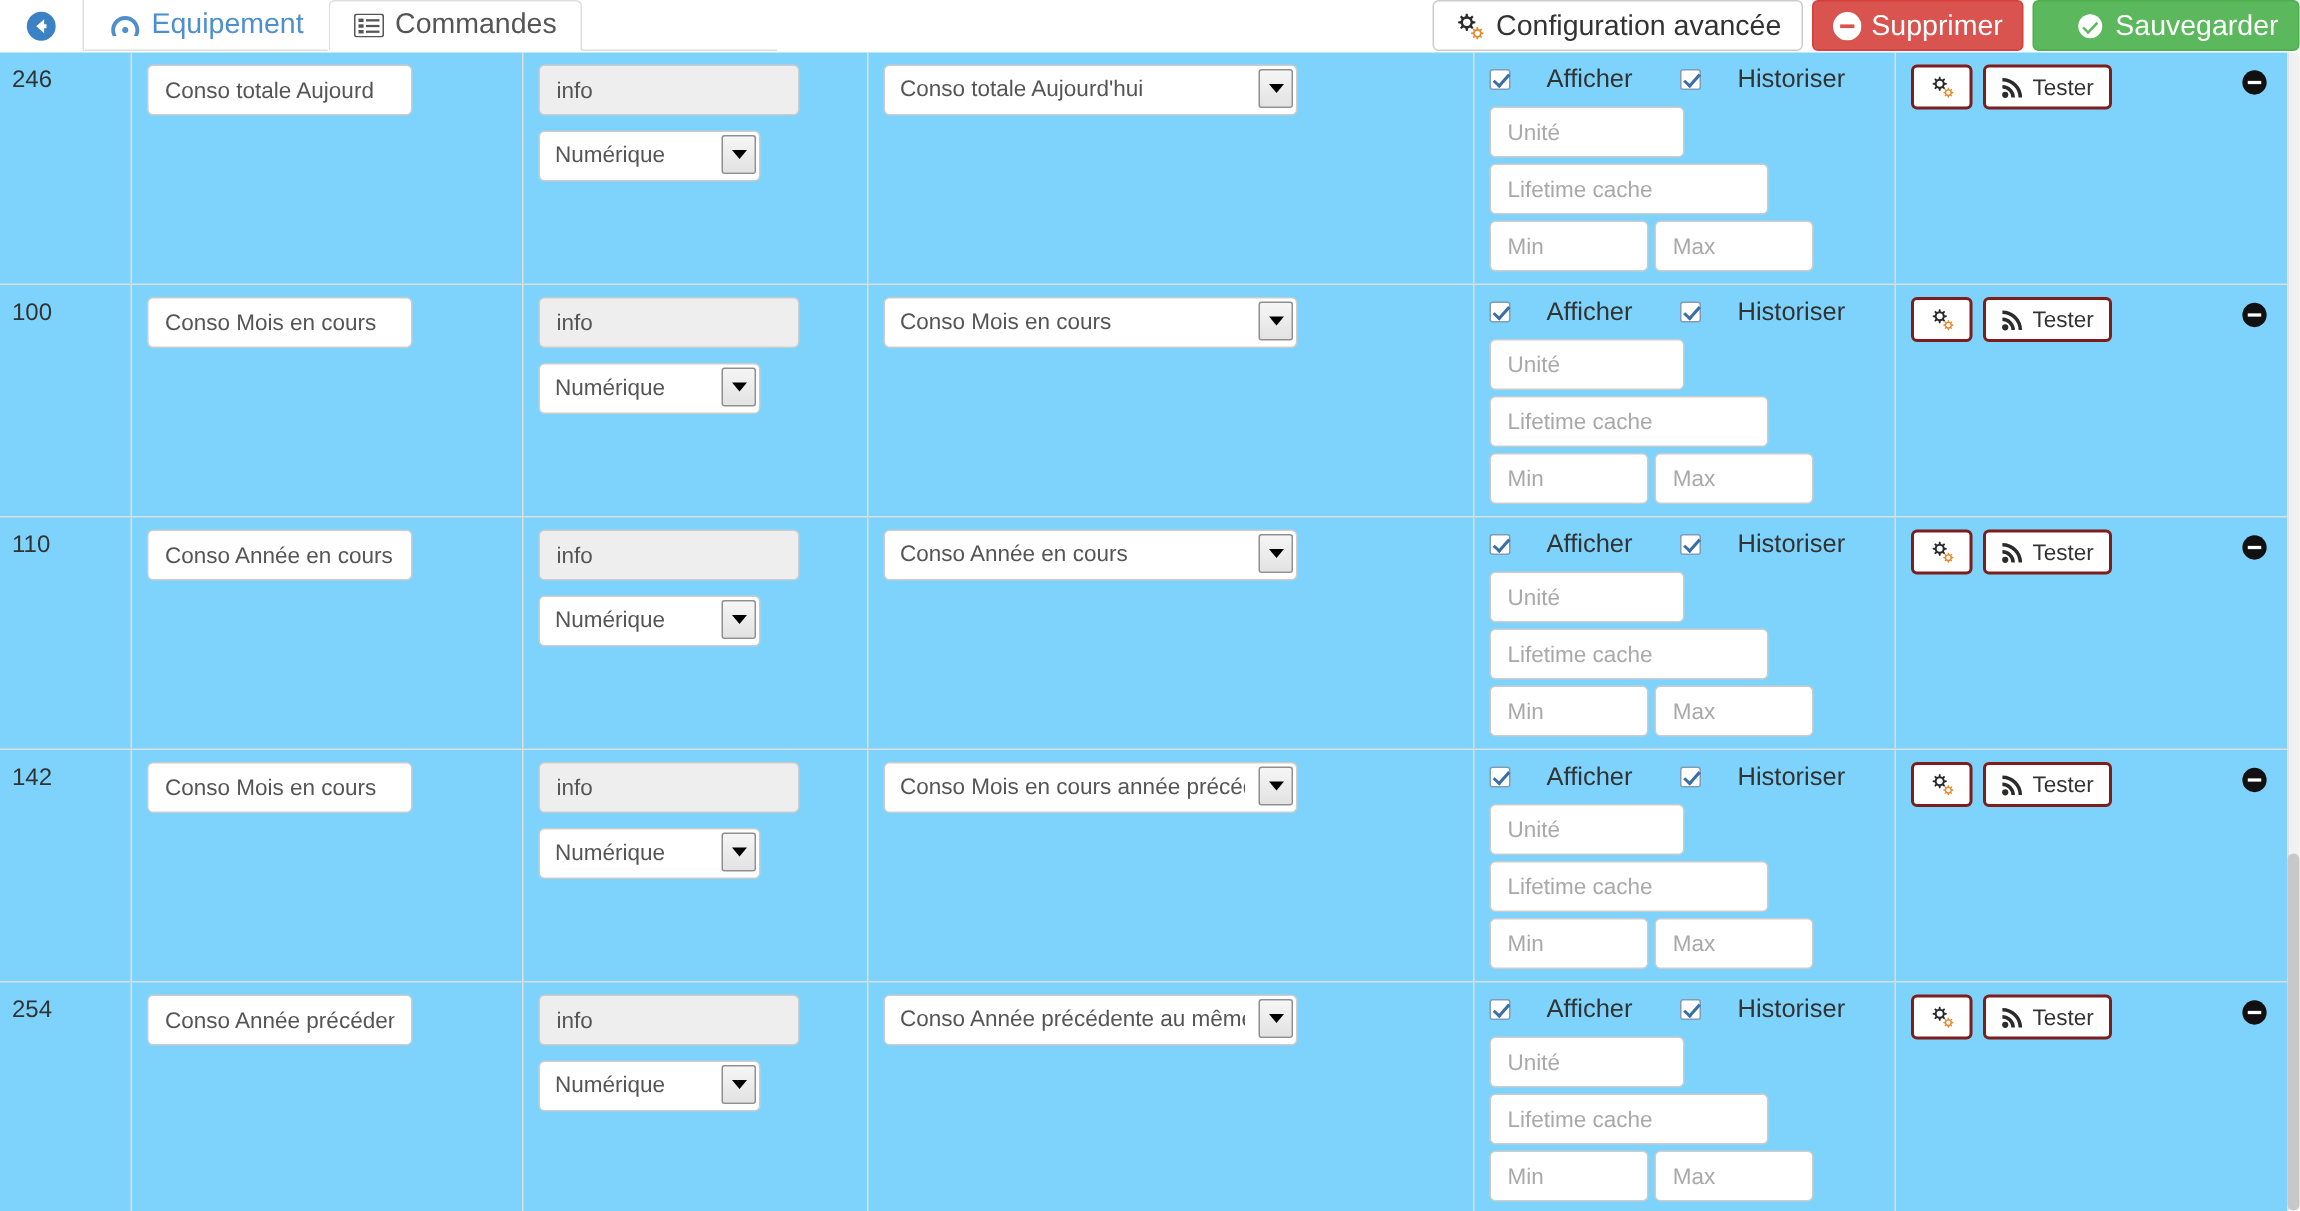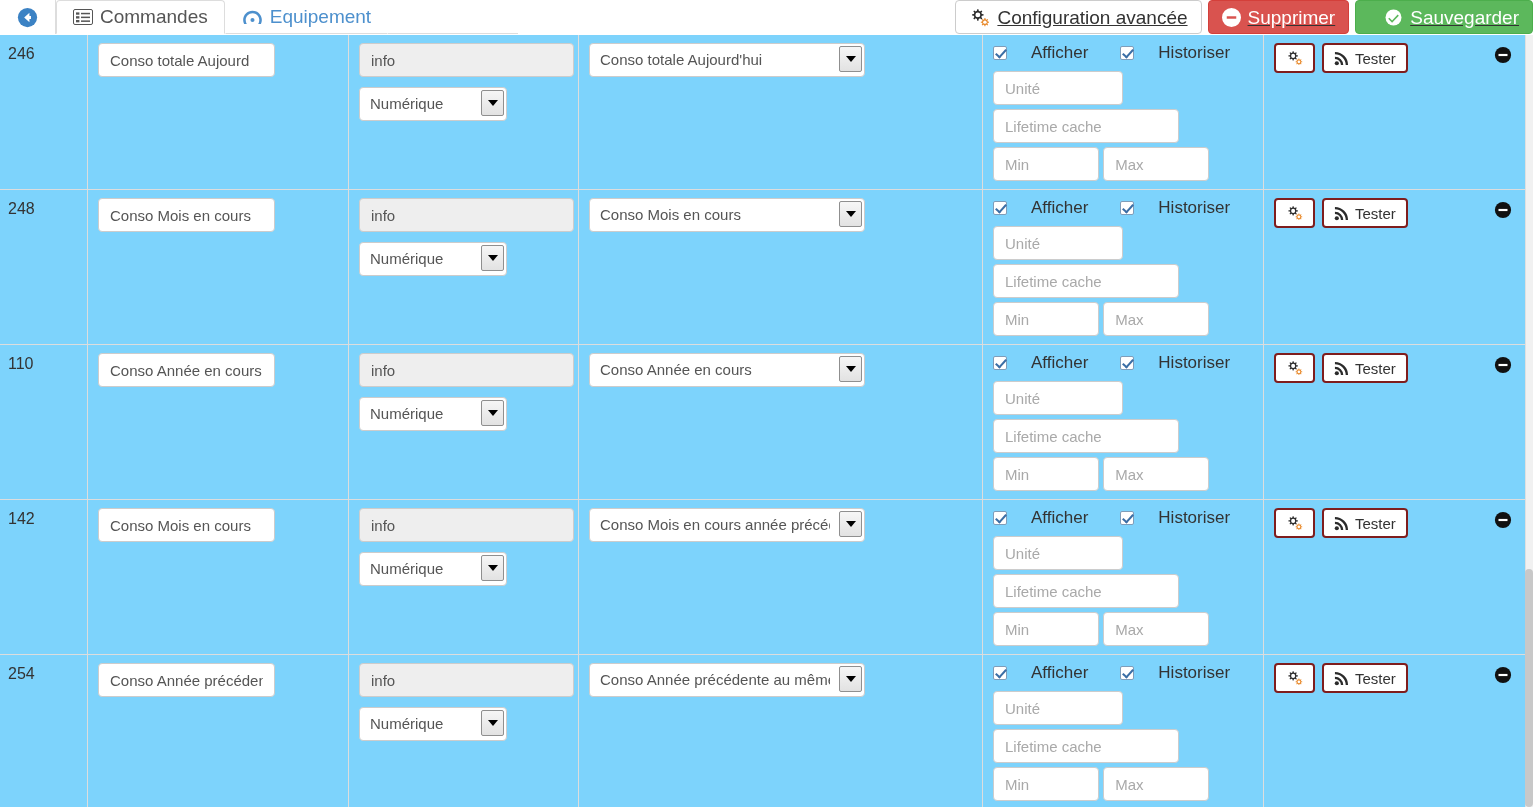--- a/index.html
+++ b/index.html
@@ -59,21 +59,20 @@
     border-bottom: 1px solid #dddddd;
   }
   .tab-icon { display: inline-flex; align-items: center; }
 
   .topactions {
     position: absolute;
     right: 0; top: 0;
     display: flex;
     align-items: flex-start;
     gap: 6px;
-    text-decoration: underline;
   }
   .btn {
     height: 34px;
     display: inline-flex;
     align-items: center;
     gap: 7px;
     padding: 0 13px;
     font-size: 19px;
     border-radius: 4px;
     border: 1px solid transparent;
@@ -121,21 +120,21 @@
     background: #ffffff;
     border: 1px solid #cccccc;
     border-radius: 4px;
     outline: none;
     font-family: "Liberation Sans", sans-serif;
   }
   .inp::placeholder { color: #a9a9a9; }
   .inp[readonly] { background: #eeeeee; }
 
   .in-name { width: 177px; }
-  .in-type { width: 215px; margin-bottom: 10px; }
+  .in-type { width: 174px; margin-bottom: 10px; }
   .in-unit { width: 130px; display: block; margin-bottom: 4px; }
   .in-cache { width: 186px; display: block; margin-bottom: 4px; }
   .in-minmax { width: 106px; }
 
   
   .sel-wrap { position: relative; display: inline-block; }
   select.sel {
     -webkit-appearance: none;
     appearance: none;
     height: 34px;
@@ -246,51 +245,51 @@
 <div class="topbar">
 
   <div class="tabs">
     <div class="backbtn">
       <span>
         <svg width="21" height="21" viewBox="0 0 24 24">
           <circle cx="12" cy="12" r="11" fill="#3b82c4"></circle>
           <path d="M14.2 6.6 L8.2 12 L14.2 17.4 L14.2 13.6 L16 13.6 L16 10.4 L14.2 10.4 Z" fill="#ffffff"></path>
         </svg>
       </span>
+    </div>
+
+    <div class="tab" id="tab0">
+      <span class="tab-icon">
+        <svg width="21" height="17" viewBox="0 0 24 20">
+          <path d="M12 2C5.9 2 1 6.9 1 13c0 1.7.4 3.3 1.1 4.7h3.2C4.5 16.4 4 14.8 4 13c0-4.4 3.6-8 8-8s8 3.6 8 8c0 1.8-.5 3.4-1.3 4.7h3.2c.7-1.4 1.1-3 1.1-4.7 0-6.1-4.9-11-11-11z" fill="#4d90cd"></path>
+          <circle cx="12" cy="13" r="2.4" fill="#4d90cd"></circle>
+          <circle cx="6.6" cy="12.4" r="1.15" fill="#ffffff"></circle>
+          <circle cx="9.6" cy="8.2" r="1.15" fill="#ffffff"></circle>
+          <circle cx="14.6" cy="8.2" r="1.15" fill="#ffffff"></circle>
+          <circle cx="17.5" cy="12.4" r="1.15" fill="#ffffff"></circle>
+        </svg>
+      </span>
+      <span>Equipement</span>
     </div>
 
     <div class="tab active" id="tab1">
       <span class="tab-icon">
         <svg width="20" height="16" viewBox="0 0 20 16">
           <rect x="0.5" y="0.5" width="19" height="15" rx="1.5" fill="#ffffff" stroke="#555555"></rect>
           <rect x="3" y="3.4" width="3.4" height="2.3" fill="#555555"></rect>
           <rect x="8" y="3.8" width="9" height="1.5" fill="#555555"></rect>
           <rect x="3" y="7.2" width="3.4" height="2.3" fill="#555555"></rect>
           <rect x="8" y="7.6" width="9" height="1.5" fill="#555555"></rect>
           <rect x="3" y="11" width="3.4" height="2.3" fill="#555555"></rect>
           <rect x="8" y="11.4" width="9" height="1.5" fill="#555555"></rect>
         </svg>
       </span>
       <span>Commandes</span>
     </div>
 
-    <div class="tab" id="tab0">
-      <span class="tab-icon">
-        <svg width="21" height="17" viewBox="0 0 24 20">
-          <path d="M12 2C5.9 2 1 6.9 1 13c0 1.7.4 3.3 1.1 4.7h3.2C4.5 16.4 4 14.8 4 13c0-4.4 3.6-8 8-8s8 3.6 8 8c0 1.8-.5 3.4-1.3 4.7h3.2c.7-1.4 1.1-3 1.1-4.7 0-6.1-4.9-11-11-11z" fill="#4d90cd"></path>
-          <circle cx="12" cy="13" r="2.4" fill="#4d90cd"></circle>
-          <circle cx="6.6" cy="12.4" r="1.15" fill="#ffffff"></circle>
-          <circle cx="9.6" cy="8.2" r="1.15" fill="#ffffff"></circle>
-          <circle cx="14.6" cy="8.2" r="1.15" fill="#ffffff"></circle>
-          <circle cx="17.5" cy="12.4" r="1.15" fill="#ffffff"></circle>
-        </svg>
-      </span>
-      <span>Equipement</span>
-    </div>
-
     <div class="tabs-filler" style="width:130px"></div>
   </div>
 
   <div class="topactions">
     <button class="btn btn-default">
       <span>
         <svg width="21" height="19" viewBox="0 0 22 20">
           <path d="M8.6 1.2 9.9 1.2 10.2 3 11.6 3.6 13 2.5 14 3.5 12.9 4.9 13.5 6.3 15.3 6.6 15.3 7.9 13.5 8.2 12.9 9.6 14 11 13 12 11.6 10.9 10.2 11.5 9.9 13.3 8.6 13.3 8.3 11.5 6.9 10.9 5.5 12 4.5 11 5.6 9.6 5 8.2 3.2 7.9 3.2 6.6 5 6.3 5.6 4.9 4.5 3.5 5.5 2.5 6.9 3.6 8.3 3 Z" fill="#2b2b2b"></path>
           <circle cx="9.25" cy="7.25" r="2.6" fill="#ffffff"></circle>
           <path d="M16.2 10.6 17.2 10.6 17.4 11.9 18.4 12.3 19.4 11.5 20.1 12.2 19.3 13.2 19.7 14.2 21 14.4 21 15.4 19.7 15.6 19.3 16.6 20.1 17.6 19.4 18.3 18.4 17.5 17.4 17.9 17.2 19.2 16.2 19.2 16 17.9 15 17.5 14 18.3 13.3 17.6 14.1 16.6 13.7 15.6 12.4 15.4 12.4 14.4 13.7 14.2 14.1 13.2 13.3 12.2 14 11.5 15 12.3 16 11.9 Z" fill="#e8892b"></path>
@@ -391,21 +390,21 @@
       </div>
       <span class="del-btn">
           <svg width="18" height="18" viewBox="0 0 20 20">
   <circle cx="10" cy="10" r="9" fill="#111111"></circle>
   <rect x="5" y="8.8" width="10" height="2.4" fill="#ffffff"></rect>
           </svg>
         </span>
     </div>
     </div>
     <div class="row">
-    <div class="cell c-id">248</div>
+    <div class="cell c-id">100</div>
 
     <div class="cell c-name">
       <input class="inp in-name" type="text" value="Conso Mois en cours" placeholder="Nom" style="">
     </div>
 
     <div class="cell c-type">
       <input class="inp in-type" type="text" readonly="" value="info" style="">
       <span class="sel-wrap">
         <select class="sel sel-small">
           <option selected="">Numérique</option>

